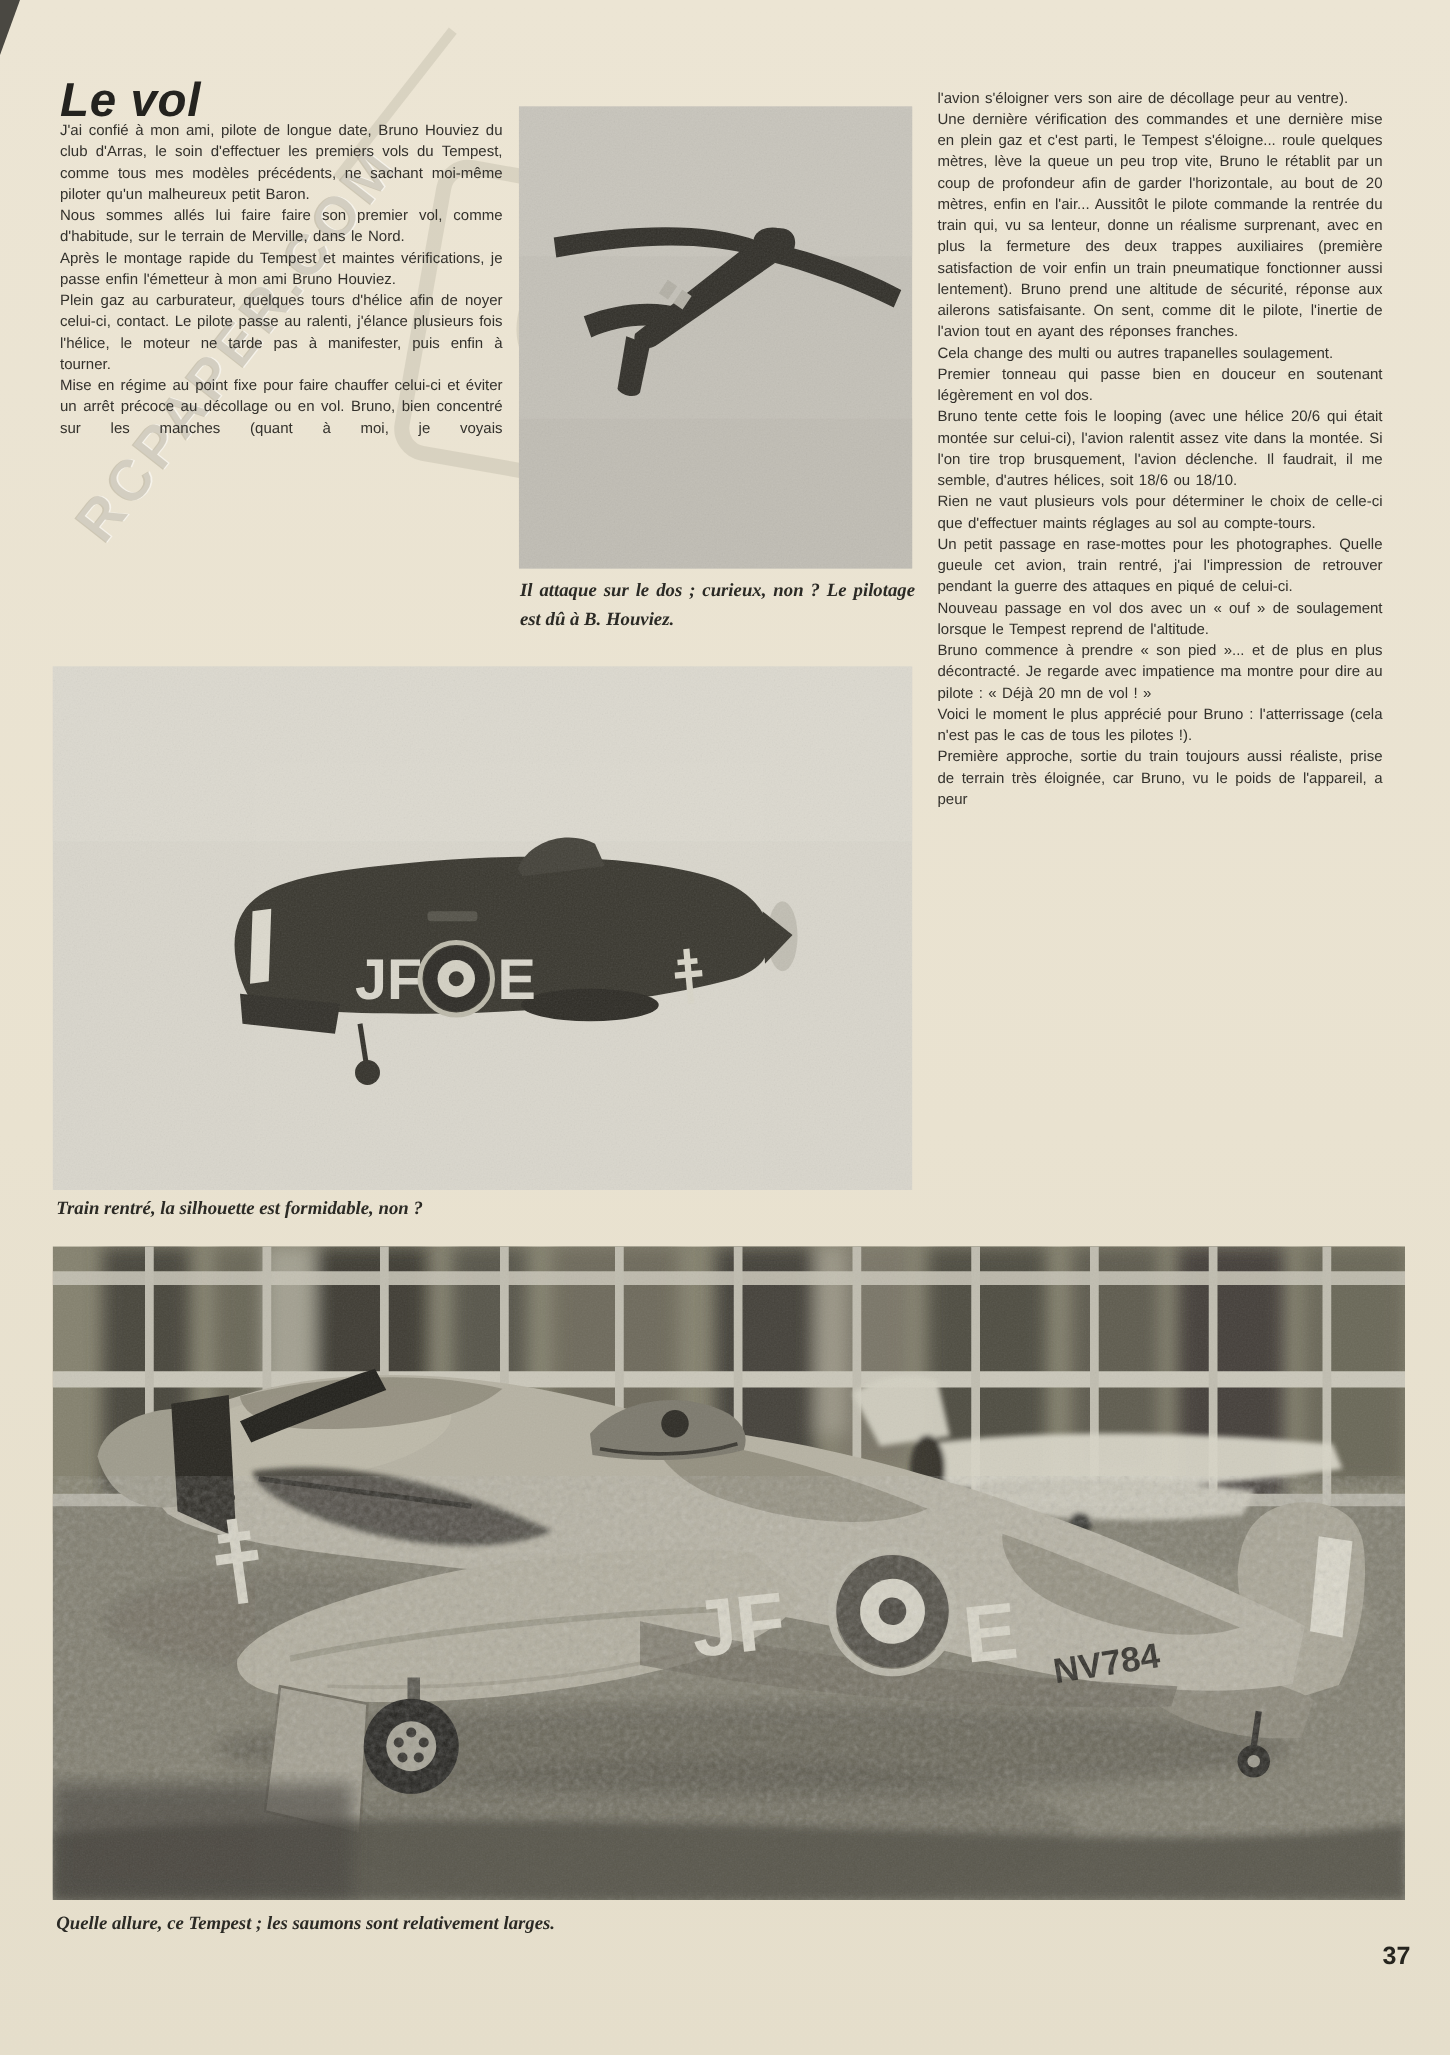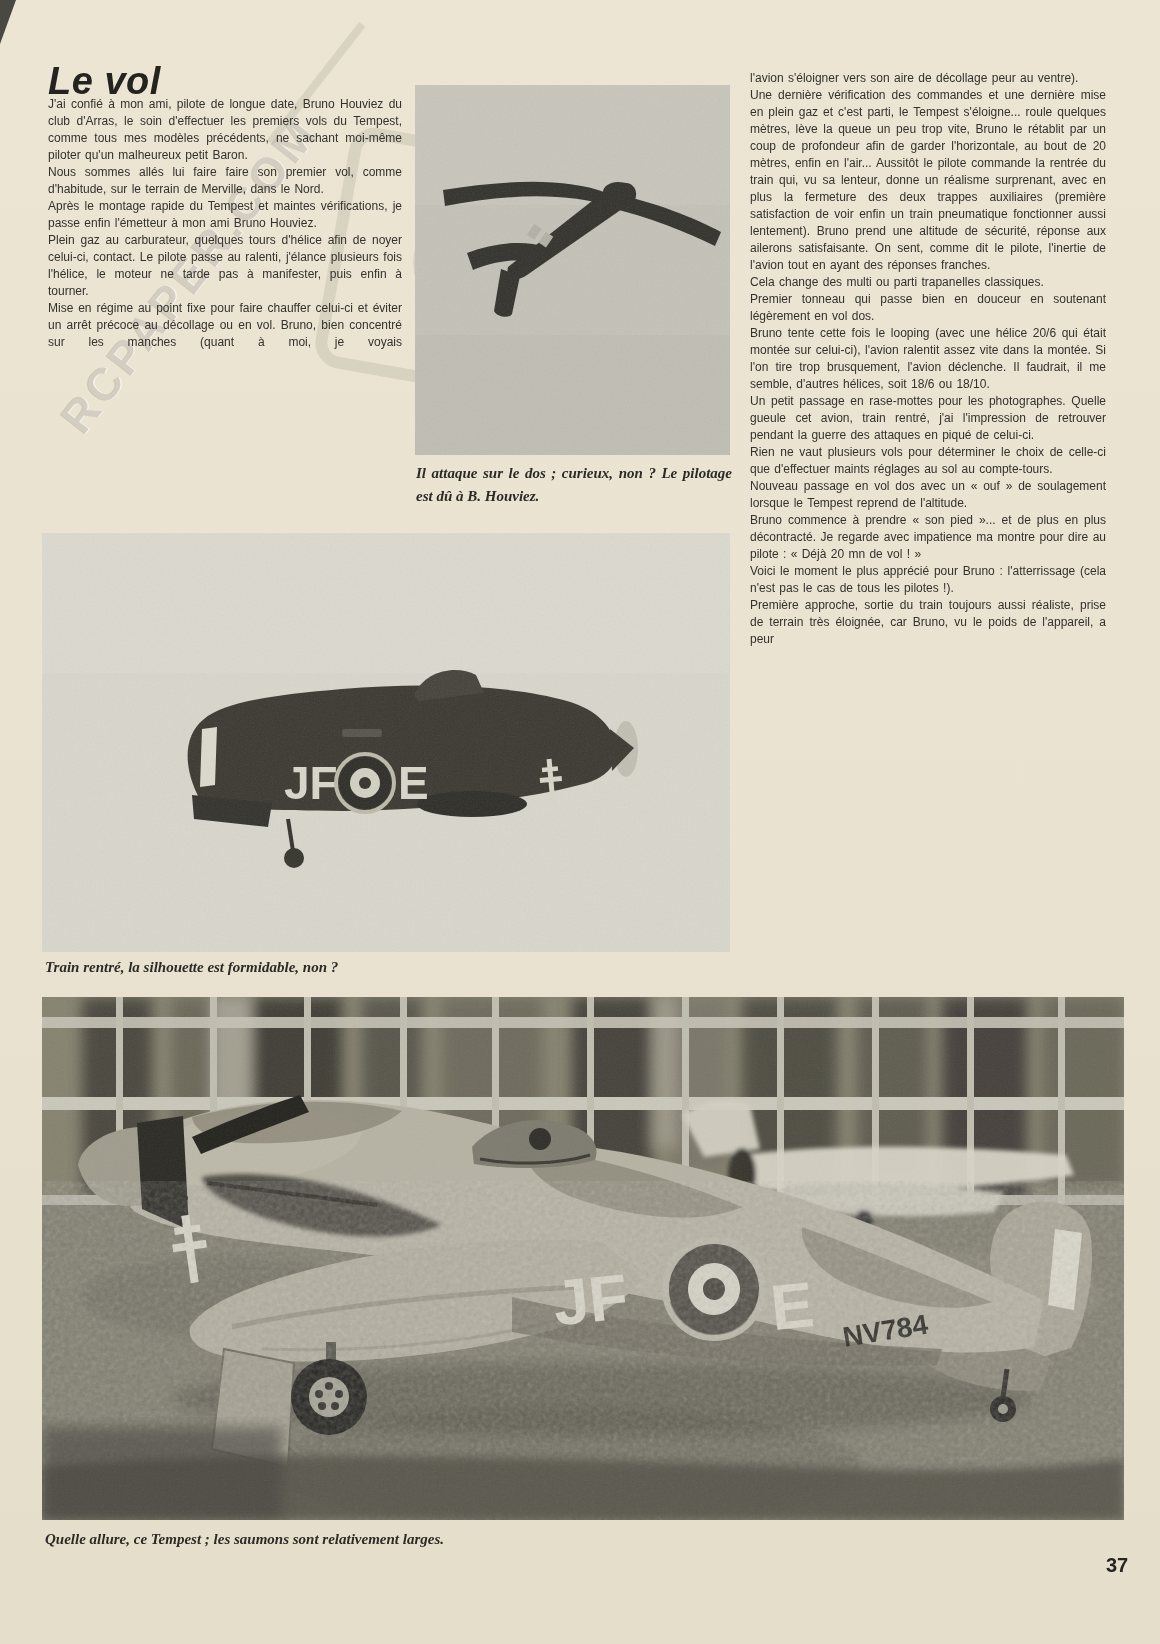--- a/index.html
+++ b/index.html
@@ -81,25 +81,25 @@
     <p>J'ai confié à mon ami, pilote de longue date, Bruno Houviez du club d'Arras, le soin d'effectuer les premiers vols du Tempest, comme tous mes modèles précédents, ne sachant moi-même piloter qu'un malheureux petit Baron.</p>
     <p>Nous sommes allés lui faire faire son premier vol, comme d'habitude, sur le terrain de Merville, dans le Nord.</p>
     <p>Après le montage rapide du Tempest et maintes vérifications, je passe enfin l'émetteur à mon ami Bruno Houviez.</p>
     <p>Plein gaz au carburateur, quelques tours d'hélice afin de noyer celui-ci, contact. Le pilote passe au ralenti, j'élance plusieurs fois l'hélice, le moteur ne tarde pas à manifester, puis enfin à tourner.</p>
     <p class="cont">Mise en régime au point fixe pour faire chauffer celui-ci et éviter un arrêt précoce au décollage ou en vol. Bruno, bien concentré sur les manches (quant à moi, je voyais</p>
   </div>
 
   <div class="col col-right">
     <p>l'avion s'éloigner vers son aire de décollage peur au ventre).</p>
     <p>Une dernière vérification des commandes et une dernière mise en plein gaz et c'est parti, le Tempest s'éloigne... roule quelques mètres, lève la queue un peu trop vite, Bruno le rétablit par un coup de profondeur afin de garder l'horizontale, au bout de 20 mètres, enfin en l'air... Aussitôt le pilote commande la rentrée du train qui, vu sa lenteur, donne un réalisme surprenant, avec en plus la fermeture des deux trappes auxiliaires (première satisfaction de voir enfin un train pneumatique fonctionner aussi lentement). Bruno prend une altitude de sécurité, réponse aux ailerons satisfaisante. On sent, comme dit le pilote, l'inertie de l'avion tout en ayant des réponses franches.</p>
-    <p>Cela change des multi ou parti trapanelles classiques.</p>
+    <p>Cela change des multi ou autres trapanelles soulagement.</p>
     <p>Premier tonneau qui passe bien en douceur en soutenant légèrement en vol dos.</p>
     <p>Bruno tente cette fois le looping (avec une hélice 20/6 qui était montée sur celui-ci), l'avion ralentit assez vite dans la montée. Si l'on tire trop brusquement, l'avion déclenche. Il faudrait, il me semble, d'autres hélices, soit 18/6 ou 18/10.</p>
+    <p>Rien ne vaut plusieurs vols pour déterminer le choix de celle-ci que d'effectuer maints réglages au sol au compte-tours.</p>
     <p>Un petit passage en rase-mottes pour les photographes. Quelle gueule cet avion, train rentré, j'ai l'impression de retrouver pendant la guerre des attaques en piqué de celui-ci.</p>
-    <p>Rien ne vaut plusieurs vols pour déterminer le choix de celle-ci que d'effectuer maints réglages au sol au compte-tours.</p>
     <p>Nouveau passage en vol dos avec un « ouf » de soulagement lorsque le Tempest reprend de l'altitude.</p>
     <p>Bruno commence à prendre « son pied »... et de plus en plus décontracté. Je regarde avec impatience ma montre pour dire au pilote : « Déjà 20 mn de vol ! »</p>
     <p>Voici le moment le plus apprécié pour Bruno : l'atterrissage (cela n'est pas le cas de tous les pilotes !).</p>
     <p class="cont">Première approche, sortie du train toujours aussi réaliste, prise de terrain très éloignée, car Bruno, vu le poids de l'appareil, a peur</p>
   </div>
 
   <div class="photo" style="left:415px;top:85px;width:315px;height:370px">
     <svg width="315" height="370" viewBox="0 0 315 370">
       <rect width="315" height="370" fill="#c4c1b8"></rect>
       <rect width="315" height="120" fill="#c8c5bc"></rect>

